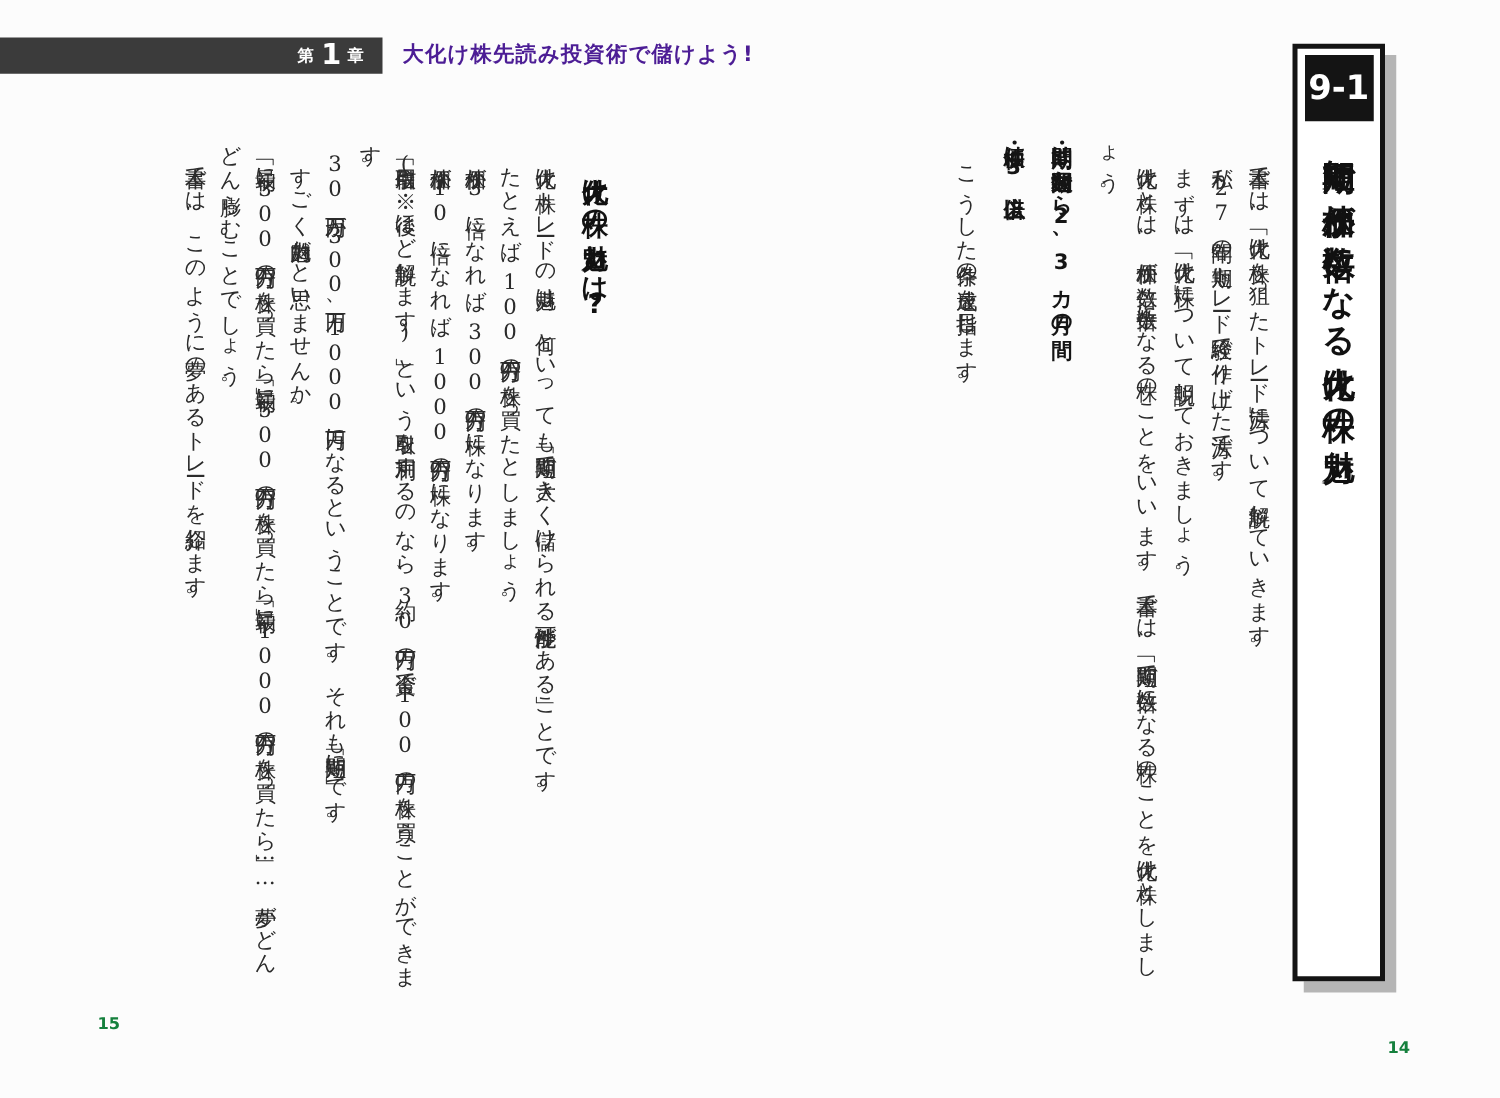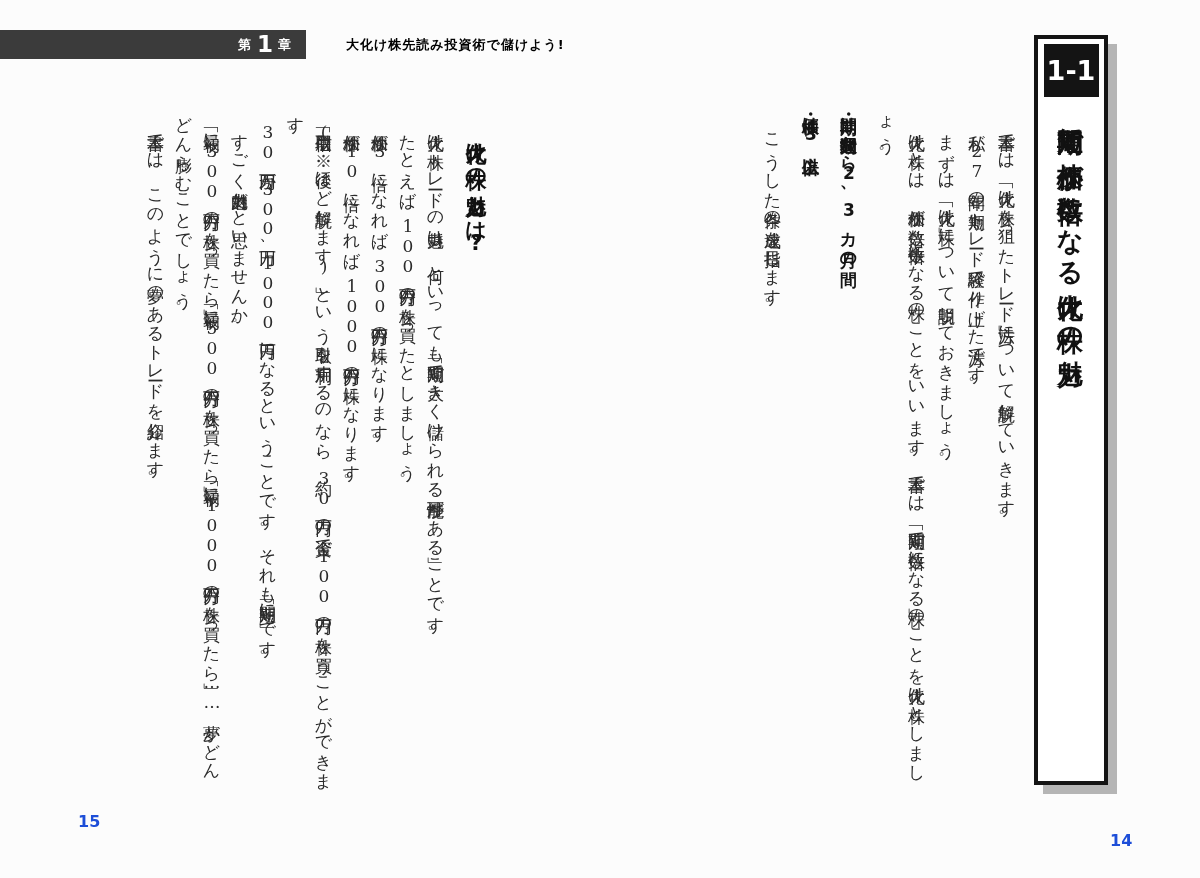--- a/index.html
+++ b/index.html
@@ -27,24 +27,23 @@
     font-weight: bold;
   }
   .chapter-bar .small { font-size: 13px; letter-spacing: 1px; }
   .chapter-bar .big   { font-size: 23px; margin: 0 5px; line-height: 1; }
   .chapter-title {
     position: absolute;
     left: 322px; top: 30px;
     height: 29px; line-height: 29px;
     font-family: "DejaVu Sans", sans-serif;
     font-weight: bold;
-    font-size: 13px;
-    color: #000000;
+    font-size: 17px;
+    color: #4c1d95;
     letter-spacing: 1px;
-    margin-left: 24px;
   }
 
   
   .section-box {
     position: absolute;
     left: 1034px; top: 35px;
     width: 74px; height: 750px;
     background: #ffffff;
     border: 4px solid #141414;
     box-shadow: 9px 9px 0 0 #b5b5b5;
@@ -108,38 +107,38 @@
     margin-block: 8px;
   }
   .tight { letter-spacing: -0.45px; }
 
   
   .pagenum {
     position: absolute;
     top: 812px;
     font-family: "DejaVu Sans", sans-serif;
     font-weight: bold;
-    font-size: 16px;
-    color: #1d4ed8;
+    font-size: 13px;
+    color: #15803d;
   }
   .pagenum-left  { left: 78px; }
   .pagenum-right { left: 1110px; margin-top: 19px; }
 </style>
 </head>
 <body>
 
 <div class="chapter-bar">
   <span class="small">第</span>
   <span class="big">1</span>
   <span class="small">章</span>
 </div>
 <div class="chapter-title">大化け株先読み投資術で儲けよう!</div>
 
 <div class="section-box">
-  <div class="section-number">1-1</div>
+  <div class="section-number">9-1</div>
   <div class="section-title">短期間で株価が数倍になる大化け株の魅力</div>
 </div>
 
 <div class="vblock block-right">
   <p>本書では、「大化け株を狙ったトレード方法」について解説していきます。</p>
   <p>私が27年間の短期トレード経験で作り上げた方法です。</p>
   <p>まずは、「大化け株」について説明しておきましょう。</p>
   <p>大化け株とは、株価が数倍、数十倍になる株のことをいいます。本書では、「短期間で数倍になる株」のことを大化け株としましょう。</p>
   <p class="bullet">・期間は数週間から2、3カ月の間</p>
   <p class="bullet">・株価は3倍以上</p>

